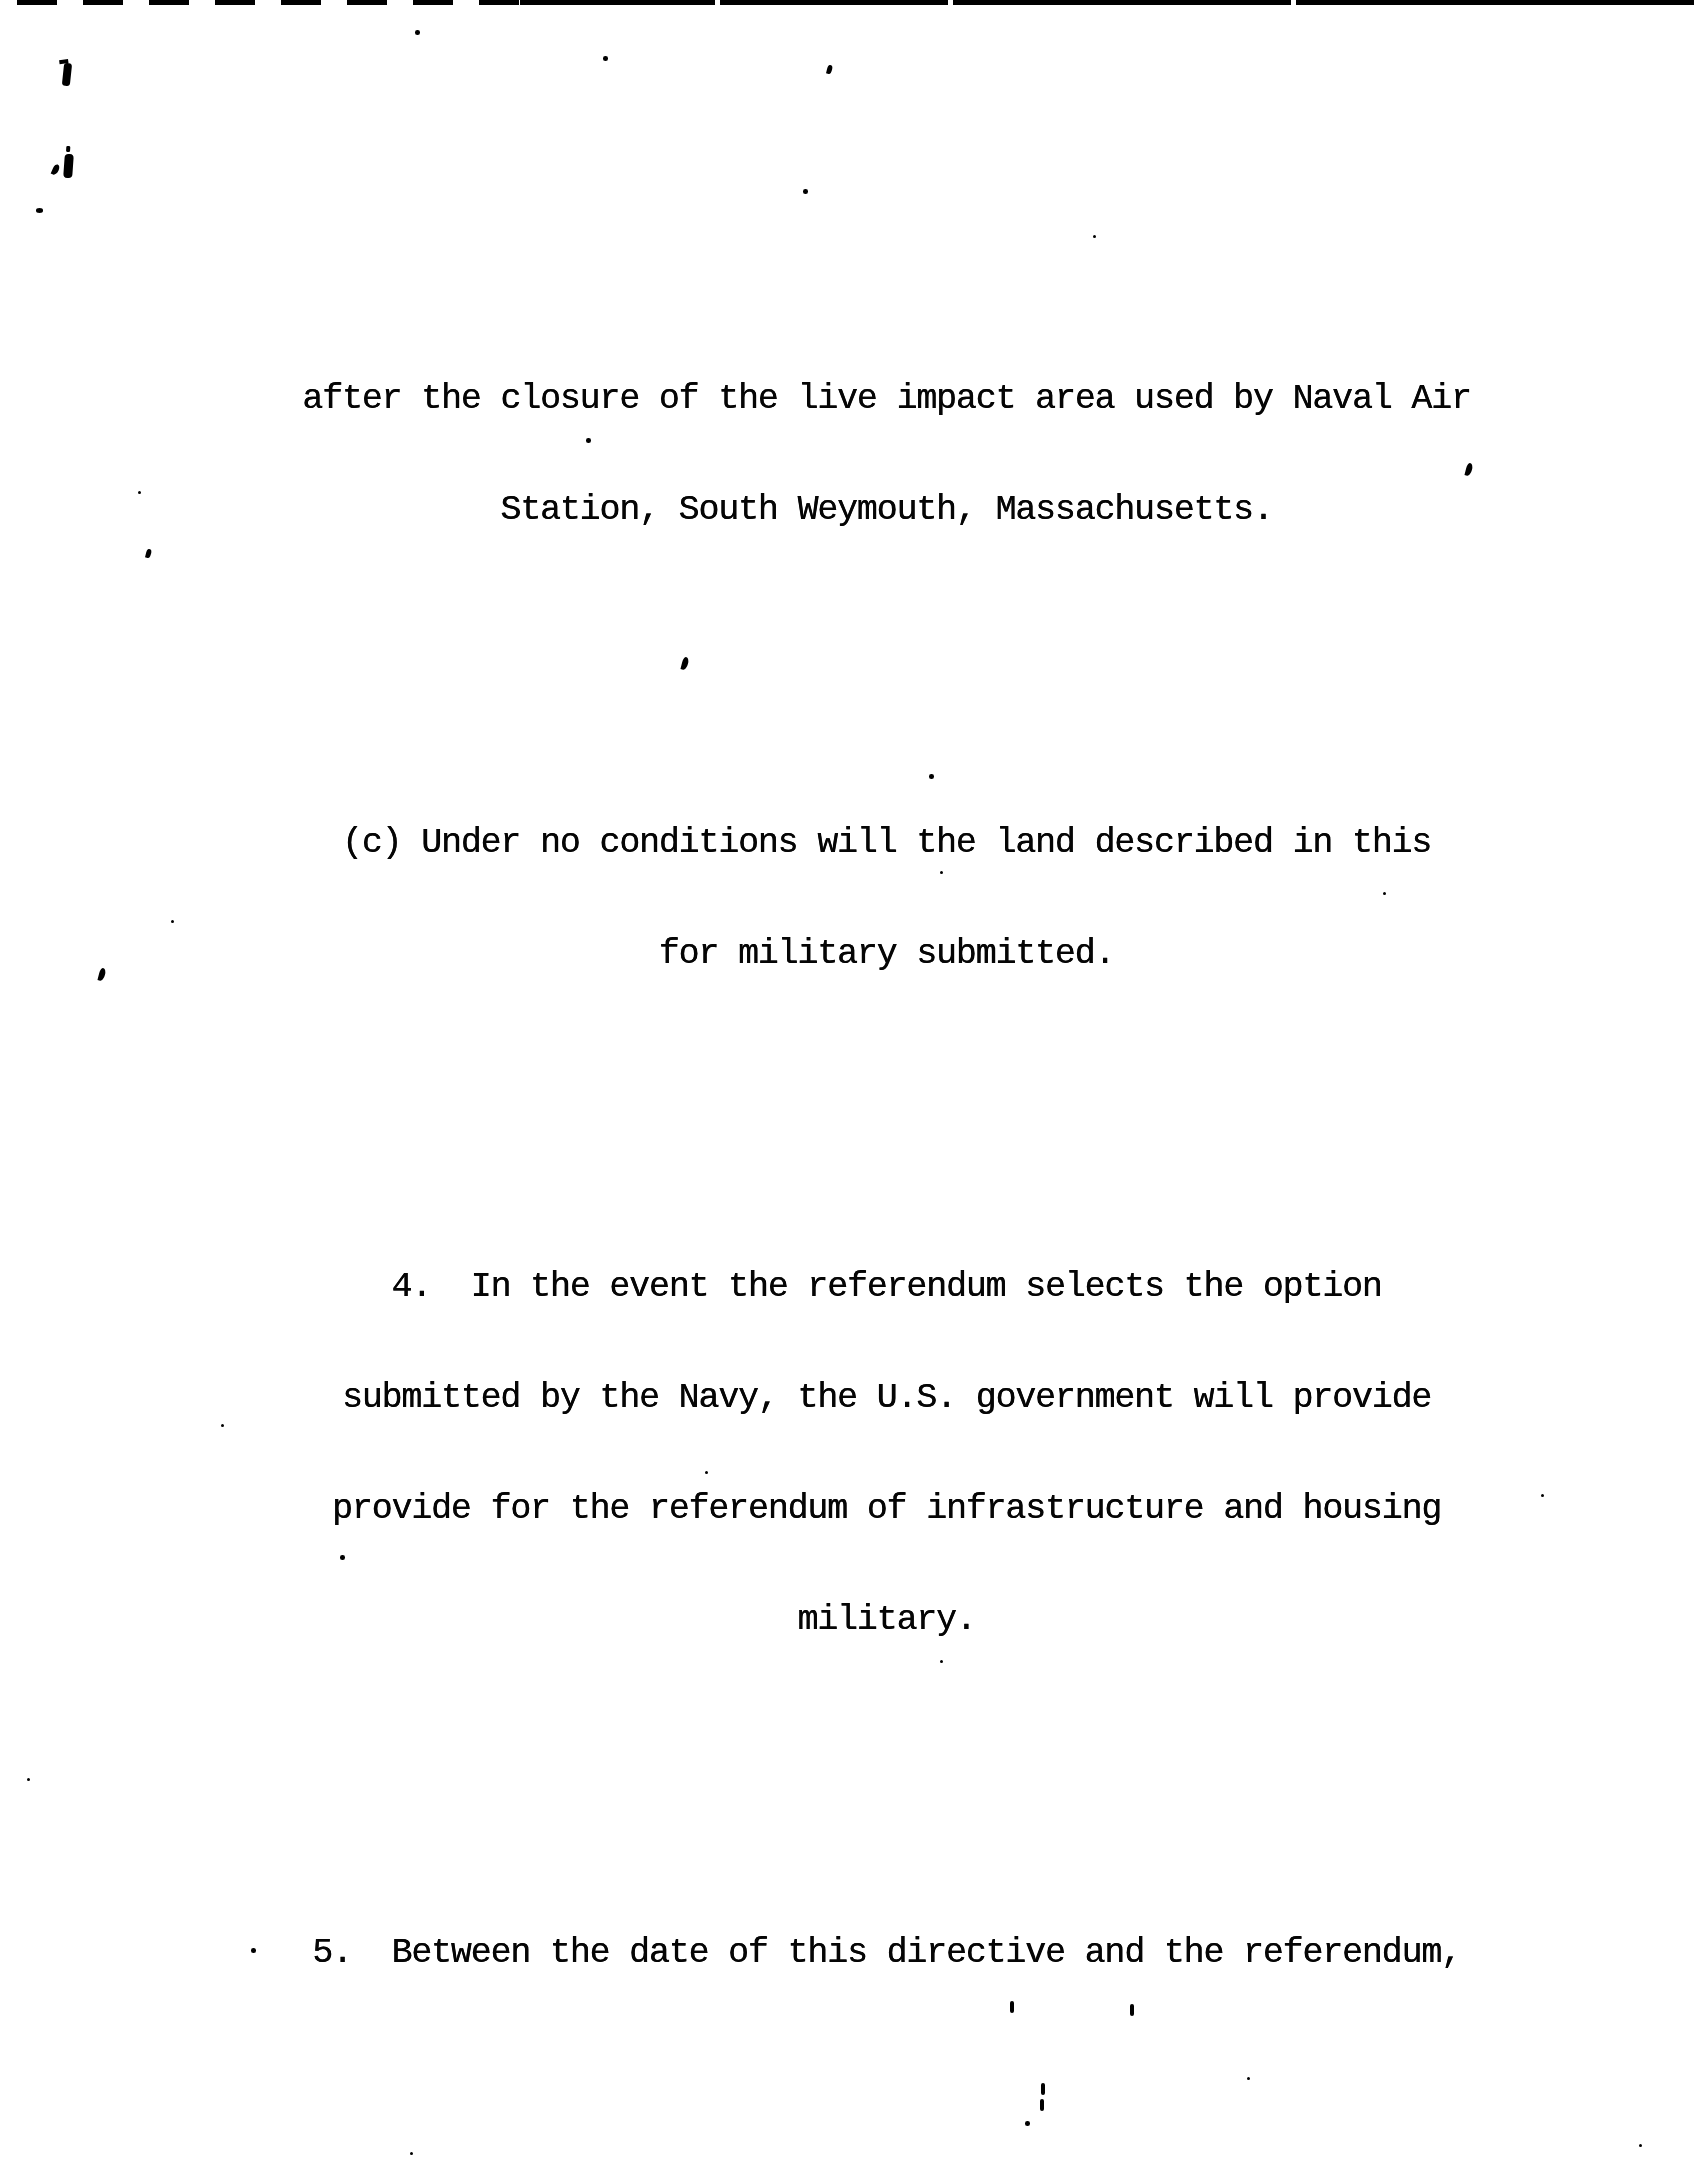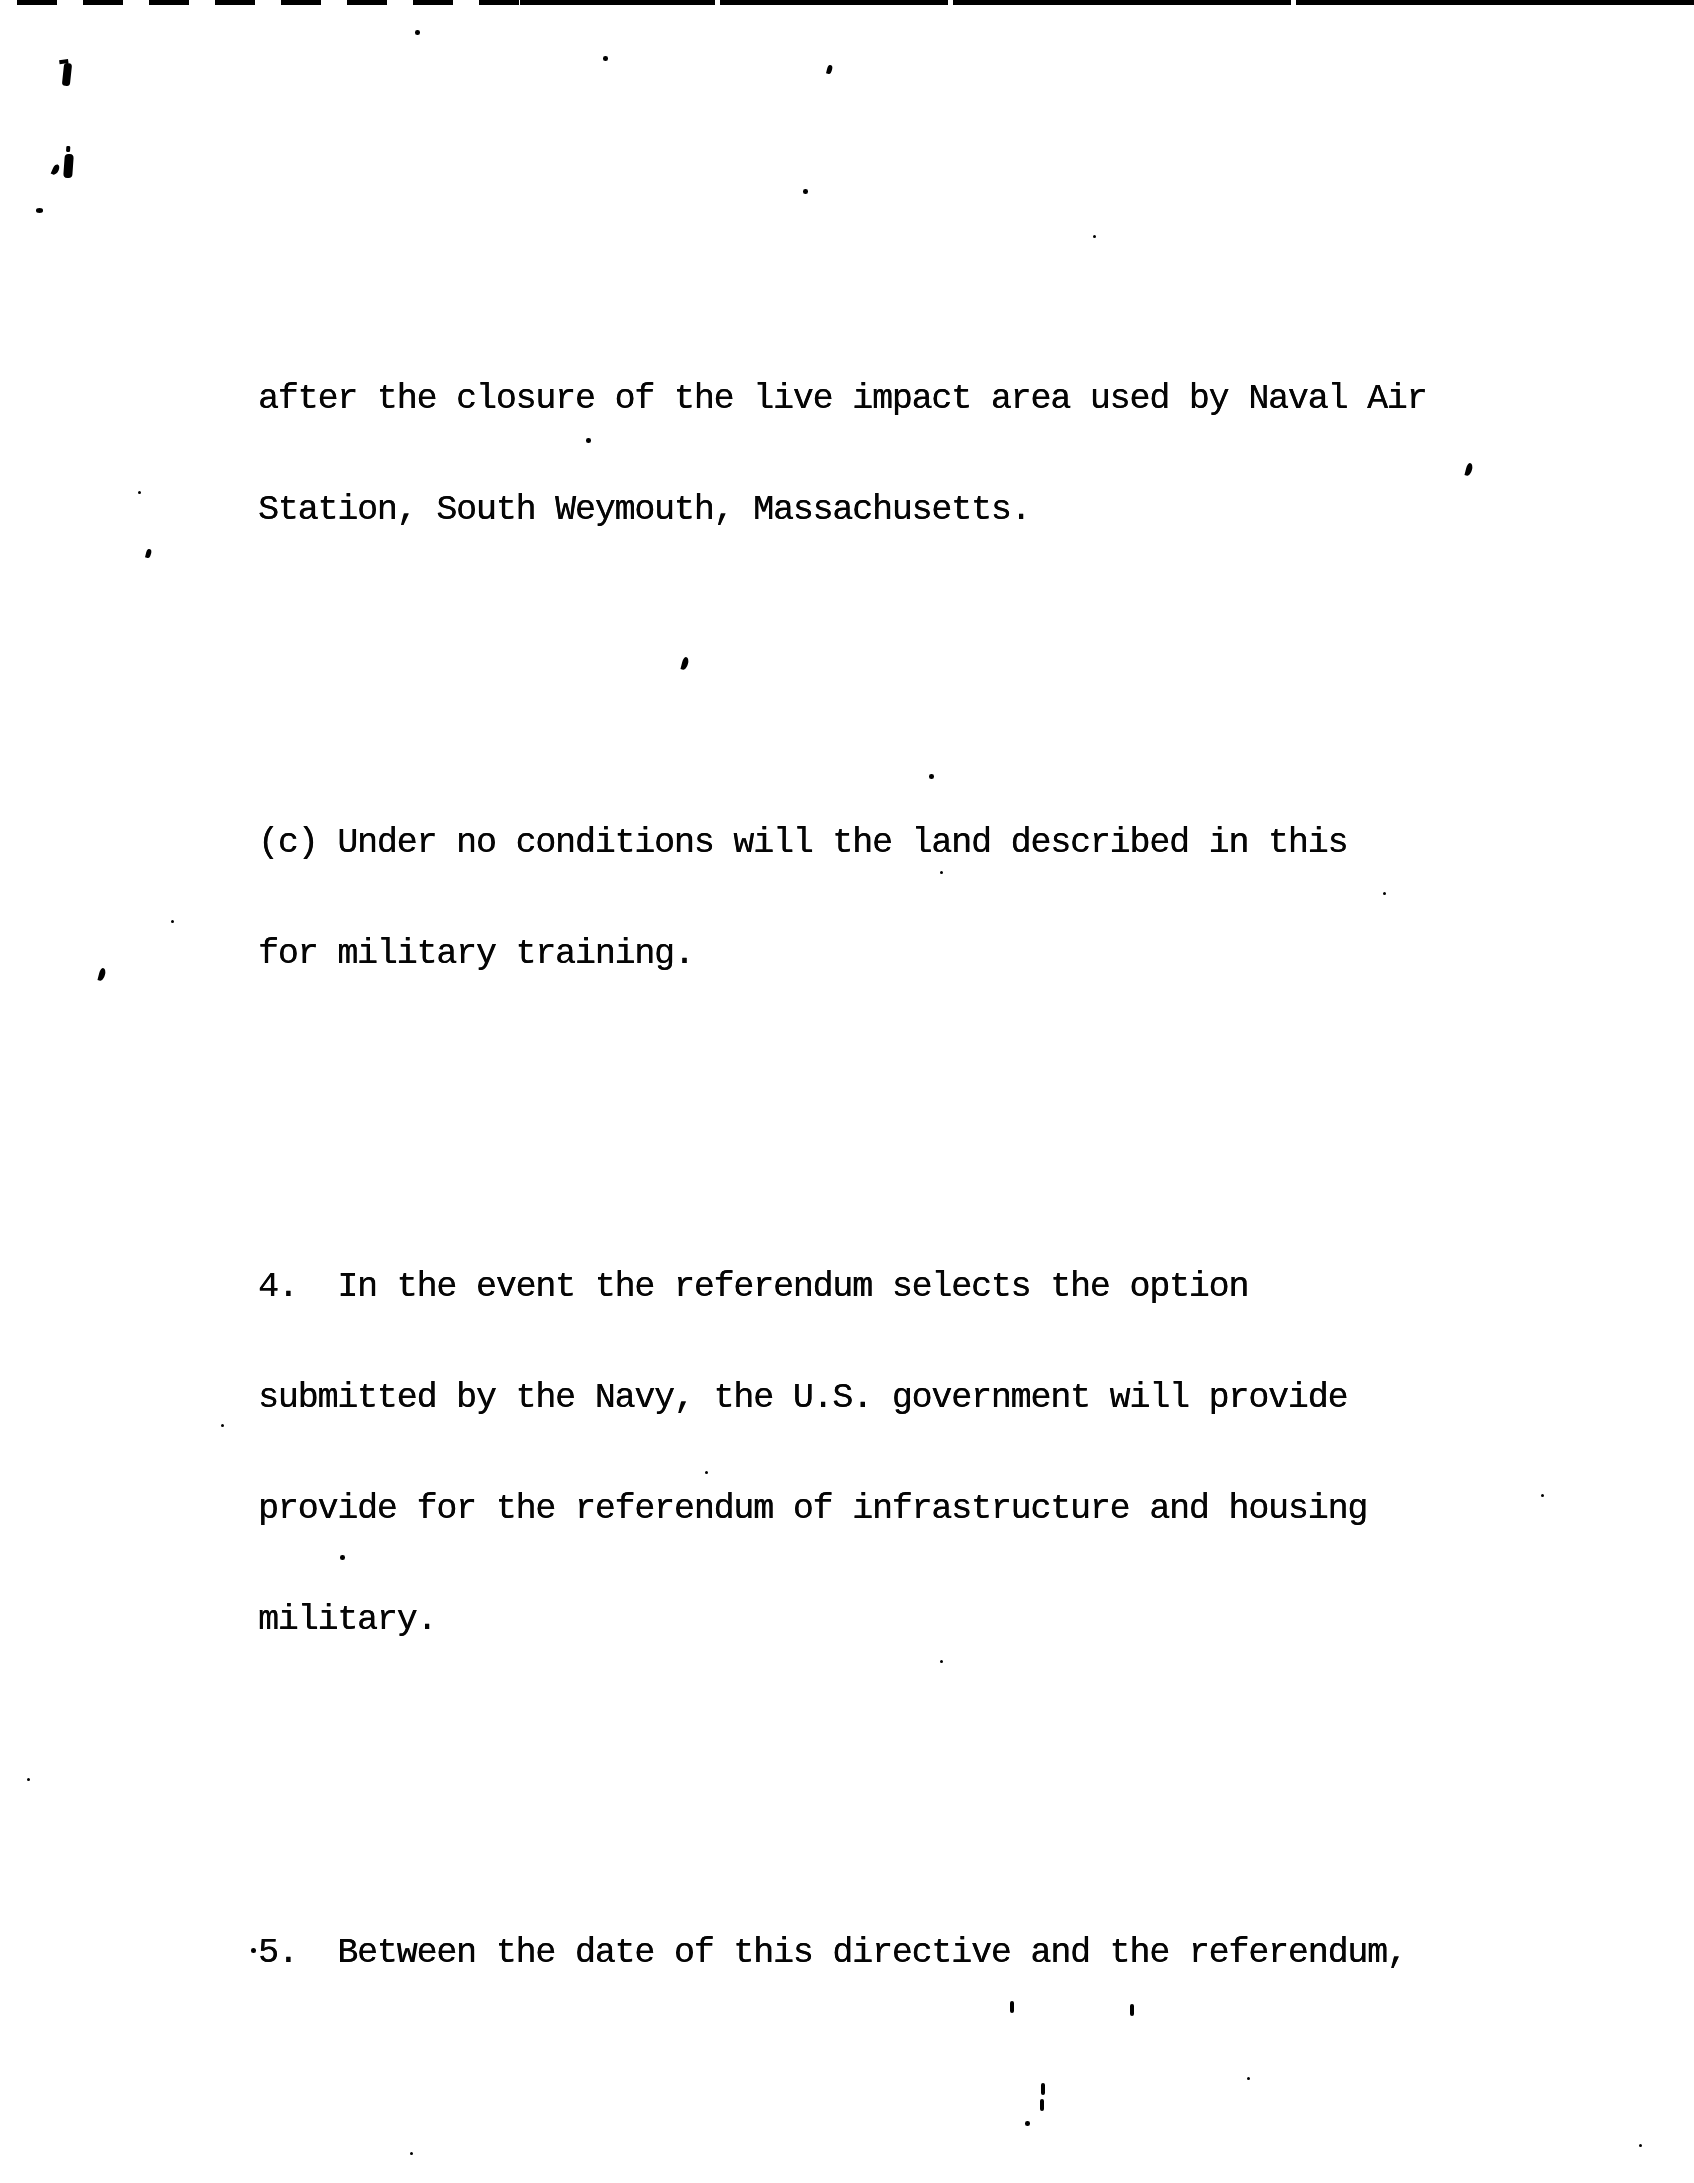--- a/index.html
+++ b/index.html
@@ -25,21 +25,21 @@
 
   
   .page-text{
     position:absolute;left:258px;top:196px;width:1257px;
     font-size:35px;line-height:37px;letter-spacing:-1.2px;
     color:#050505;white-space:pre;
     text-shadow:0.3px 0 0 currentColor;
   }
   .para{margin:0;}
   .para:not(:first-child){margin-top:37px;}
-  .ln{height:37px;}
+  .ln{height:37px;text-align:center;}
 
   
   .sp{position:absolute;background:#000;display:block;}
   .d4{width:4.6px;height:4.6px;border-radius:50%;}
   .d3{width:3.3px;height:3.3px;border-radius:50%;}
   .vdash{width:4px;height:12px;border-radius:2px;}
   .comma{width:6px;height:12.6px;border-radius:60% 60% 70% 0;transform:rotate(14deg);}
   .comma-sm{width:4.6px;height:9.3px;border-radius:60% 60% 70% 0;transform:rotate(14deg);}
 
   .ink-mark1{position:absolute;left:63px;top:63px;width:8px;height:22.5px;background:#000;
@@ -74,21 +74,21 @@
 
   <div class="page-text">
 
     <div class="para">
       <div class="ln">after the closure of the live impact area used by Naval Air</div>
       <div class="ln">Station, South Weymouth, Massachusetts.</div>
     </div>
 
     <div class="para">
       <div class="ln">(c) Under no conditions will the land described in this</div>
-      <div class="ln">for military training.</div>
+      <div class="ln">for military submitted.</div>
     </div>
 
     <div class="para">
       <div class="ln">4.  In the event the referendum selects the option</div>
       <div class="ln">submitted by the Navy, the U.S. government will provide</div>
       <div class="ln">provide for the referendum of infrastructure and housing</div>
       <div class="ln">military.</div>
     </div>
 
     <div class="para">

